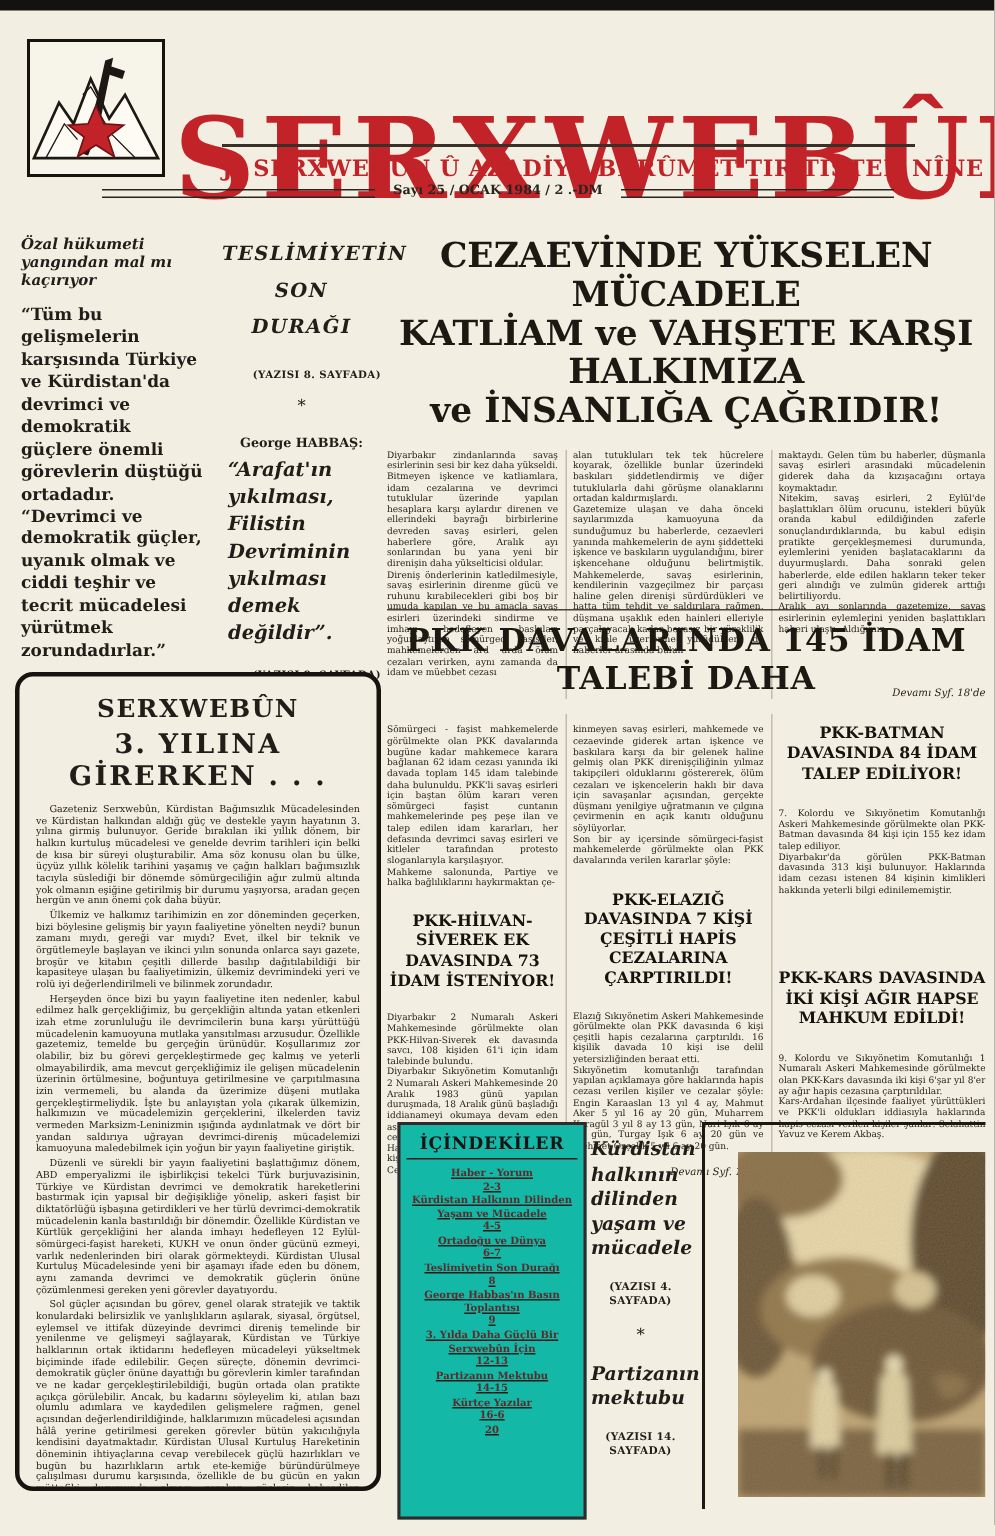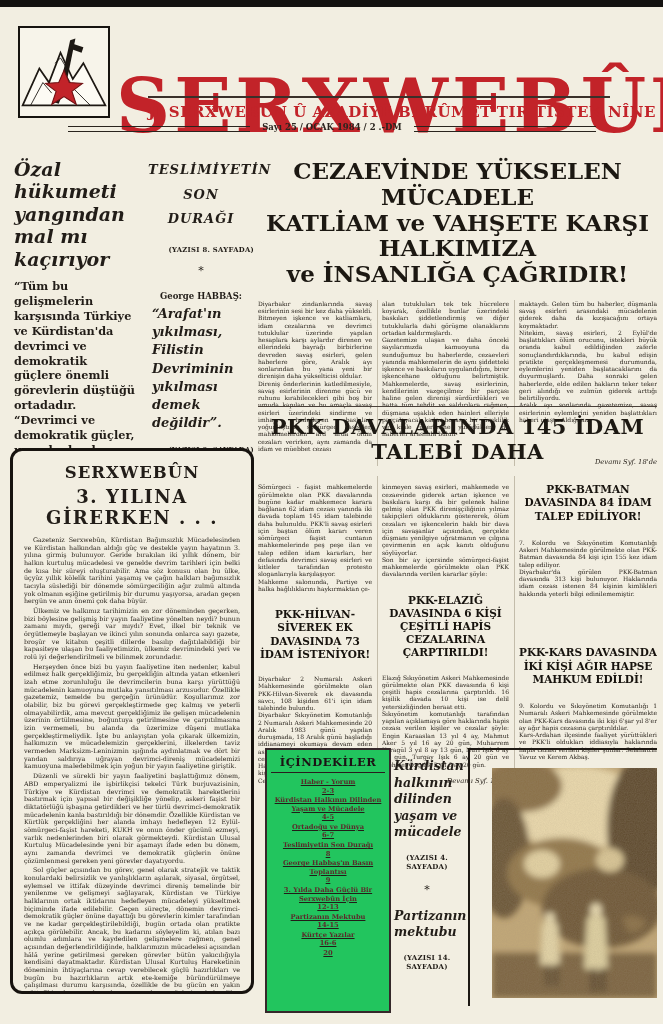--- a/index.html
+++ b/index.html
@@ -29,21 +29,21 @@
   .issue-row{
     position:absolute;left:68px;top:122px;width:528px;height:10px;
     display:flex;align-items:flex-end;
   }
   .dbl-rule{flex:1;height:4px;border-top:1.6px solid #2a241e;border-bottom:1.6px solid #2a241e;}
   .issue-text{padding:0 12px;font-size:8.5px;font-weight:bold;color:#2a241e;white-space:nowrap;}
   
   .teasers{position:absolute;left:14px;top:158px;width:240px;display:flex;gap:12px;}
   .tz-a{width:122px;}
   .tz-b{width:106px;text-align:center;}
-  .tz-title{font-size:19px;font-weight:bold;font-style:italic;line-height:1.18;margin:0;}
+  .tz-title{font-size:10px;font-weight:bold;font-style:italic;line-height:1.18;margin:0;}
   .tz-quote{font-size:11.3px;font-weight:bold;line-height:1.32;margin:9px 0 0 0;}
   .tz-ref{font-size:6.8px;font-weight:bold;text-align:right;margin-top:8px;letter-spacing:.3px;}
   .tz-head2{font-size:13px;font-weight:bold;font-style:italic;letter-spacing:1px;line-height:1.9;margin:0;}
   .tz-star{font-size:11px;margin:10px 0;}
   .tz-kicker{font-size:8.5px;font-weight:bold;margin:14px 0 4px 0;}
   .tz-quote2{font-size:13px;font-weight:bold;font-style:italic;line-height:1.4;text-align:left;margin:2px 0 0 4px;}
   .tz-b .tz-ref{margin-top:14px;}
   
   .anniv{
     position:absolute;left:10px;top:448px;width:244px;height:546px;
@@ -77,21 +77,21 @@
     font-size:10.5px;font-weight:bold;text-align:center;line-height:1.25;
     margin:9px 0 7px 0;white-space:normal;color:#16120d;
   }
   .sub-head.first{margin-top:0;}
   .pkk .c3 .sub-head+.body{margin-top:2px;}
   .body{white-space:pre-line;}
   .sp{height:26px;}
   
   .toc{
     position:absolute;left:265px;top:748px;width:126px;height:265px;box-sizing:border-box;
-    background:#22c55e;border:2.5px solid #35282a;padding:5px 4px;overflow:hidden;
+    background:#14b8a6;border:2.5px solid #35282a;padding:5px 4px;overflow:hidden;
   }
   .toc-title{
     font-size:11.5px;font-weight:bold;text-align:center;letter-spacing:.5px;color:#1c1214;
     border-bottom:1.6px solid #2a1c1e;padding-bottom:3px;margin-bottom:5px;
   }
   .toc-item{margin-bottom:1px;text-decoration:underline;}
   .toc-label,.toc-pages{font-size:6.7px;font-weight:bold;text-align:center;line-height:1.28;color:#5c2a2b;}
   
   .bteaser{position:absolute;left:394px;top:758px;width:66px;text-align:center;}
   .bt-main{font-size:12.5px;font-weight:bold;font-style:italic;line-height:1.32;text-align:left;margin:0;}
@@ -192,21 +192,21 @@
         <div class="sub-head">PKK-HİLVAN-SİVEREK EK DAVASINDA 73 İDAM İSTENİYOR!</div>
         <div class="body">Diyarbakır 2 Numaralı Askeri Mahkemesinde görülmekte olan PKK-Hilvan-Siverek ek davasında savcı, 108 kişiden 61'i için idam talebinde bulundu.
 Diyarbakır Sıkıyönetim Komutanlığı 2 Numaralı Askeri Mahkemesinde 20 Aralık 1983 günü yapılan duruşmada, 18 Aralık günü başladığı iddianameyi okumaya devam eden askeri savcı, 61 kişinin idamla cezalandırılmasını istedi.
 Haklarında idam talep edilen kişilerin adları şöyle: İsmail Ahnaz, Cela-</div>
         <div class="continue">Devamı Syf. 18'de</div>
       </div>
       <div class="gut"></div>
       <div class="ncol c2">
         <div class="body">kinmeyen savaş esirleri, mahkemede ve cezaevinde giderek artan işkence ve baskılara karşı da bir gelenek haline gelmiş olan PKK direnişçiliğinin yılmaz takipçileri olduklarını göstererek, ölüm cezaları ve işkencelerin haklı bir dava için savaşanlar açısından, gerçekte düşmanı yenilgiye uğratmanın ve çılgına çevirmenin en açık kanıtı olduğunu söylüyorlar.
 Son bir ay içersinde sömürgeci-faşist mahkemelerde görülmekte olan PKK davalarında verilen kararlar şöyle:</div>
-        <div class="sub-head">PKK-ELAZIĞ DAVASINDA 6 KİŞİ ÇEŞİTLİ HAPİS CEZALARINA ÇARPTIRILDI!</div>
+        <div class="sub-head">PKK-ELAZIĞ DAVASINDA 7 KİŞİ ÇEŞİTLİ HAPİS CEZALARINA ÇARPTIRILDI!</div>
         <div class="body">Elazığ Sıkıyönetim Askeri Mahkemesinde görülmekte olan PKK davasında 6 kişi çeşitli hapis cezalarına çarptırıldı. 16 kişilik davada 10 kişi ise delil yetersizliğinden beraat etti.
 Sıkıyönetim komutanlığı tarafından yapılan açıklamaya göre haklarında hapis cezası verilen kişiler ve cezalar şöyle: Engin Karaaslan 13 yıl 4 ay, Mahmut Aker 5 yıl 16 ay 20 gün, Muharrem Karagül 3 yıl 8 ay 13 gün, Nuri Işık 6 ay 20 gün, Turgay Işık 6 ay 20 gün ve Mehmet Özçelik 5 yıl 6 ay 20 gün.</div>
         <div class="continue">Devamı Syf. 18'de</div>
       </div>
       <div class="gut"></div>
       <div class="ncol c3">
         <div class="sub-head first">PKK-BATMAN DAVASINDA 84 İDAM TALEP EDİLİYOR!</div>
         <div class="body">7. Kolordu ve Sıkıyönetim Komutanlığı Askeri Mahkemesinde görülmekte olan PKK-Batman davasında 84 kişi için 155 kez idam talep ediliyor.
 Diyarbakır'da görülen PKK-Batman davasında 313 kişi bulunuyor. Haklarında idam cezası istenen 84 kişinin kimlikleri hakkında yeterli bilgi edinilememiştir.</div>
         <div class="sp"></div>

